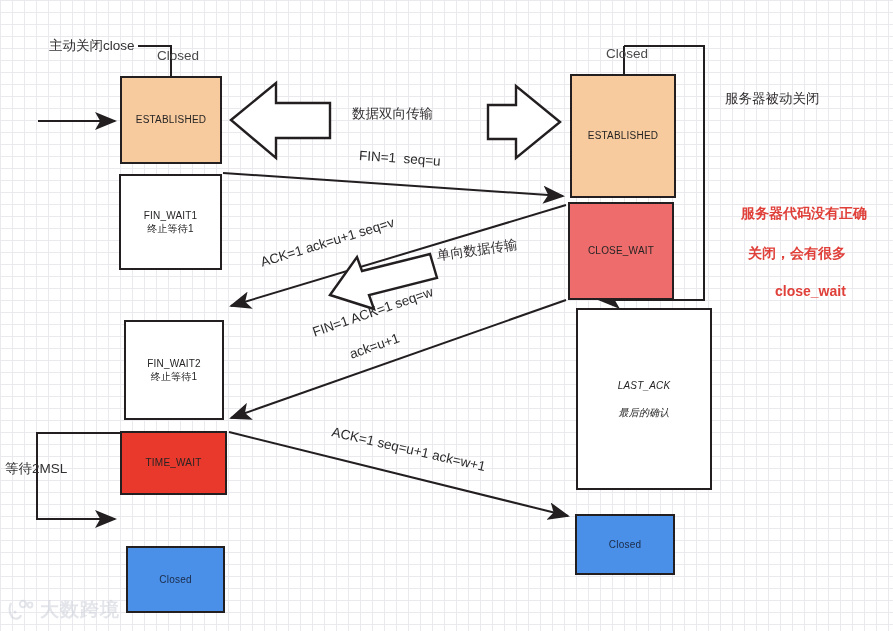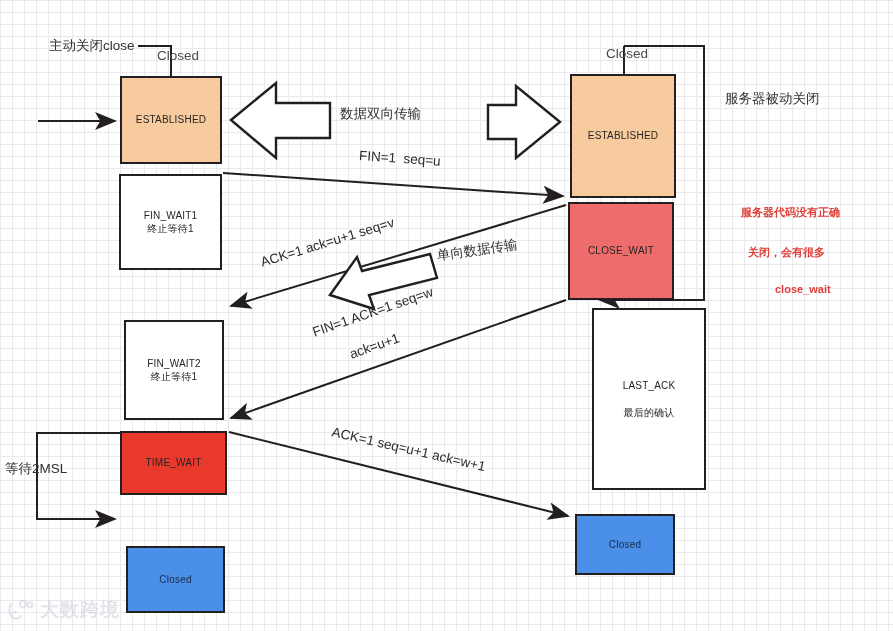--- a/index.html
+++ b/index.html
@@ -63,21 +63,21 @@
   }
   .label.grey { color: #4a4a4a; }
   .label.slant {
     transform-origin: left center;
     color: #2c2a2b;
   }
   .redtext {
     position: absolute;
     color: #e0403a;
     font-weight: bold;
-    font-size: 11px;
+    font-size: 14px;
     white-space: pre;
     text-align: right;
     z-index: 4;
   }
   .watermark {
     position: absolute;
     left: 8px;
     top: 597px;
     display: flex;
     align-items: center;
@@ -139,21 +139,21 @@
     <g stroke="#231f20" stroke-width="2.4" fill="#ffffff">
       <path d="M330,295 L357,257 L362,271 L430,254 L437,278 L369,295 L374,309 Z"></path>
     </g>
   </svg>
 
   <div class="label" style="left:49px; top:37px;">主动关闭close</div>
   <div class="label grey" style="left:157px; top:48px;">Closed</div>
   <div class="label grey" style="left:606px; top:46px;">Closed</div>
   <div class="label" style="left:725px; top:90px;">服务器被动关闭</div>
   <div class="label" style="left:5px; top:460px;">等待2MSL</div>
-  <div class="label" style="left:340px; top:105px;">数据双向传输</div>
+  <div class="label" style="left:352px; top:105px;">数据双向传输</div>
   <div class="label" style="left:437px; top:247px; transform:rotate(-8deg); transform-origin:left center;">单向数据传输</div>
 
   <div class="label slant" style="left:359px; top:148px; transform:rotate(4deg);">FIN=1  seq=u</div>
   <div class="label slant" style="left:261px; top:255px; transform:rotate(-17deg);">ACK=1 ack=u+1 seq=v</div>
   <div class="label slant" style="left:313px; top:325px; transform:rotate(-19deg);">FIN=1 ACK=1 seq=w</div>
   <div class="label slant" style="left:350px; top:347px; transform:rotate(-19deg);">ack=u+1</div>
   <div class="label slant" style="left:332px; top:424px; transform:rotate(13deg);">ACK=1 seq=u+1 ack=w+1</div>
 
   <div class="redtext" style="left:741px; top:205px;">服务器代码没有正确</div>
   <div class="redtext" style="left:748px; top:245px;">关闭，会有很多</div>
@@ -176,21 +176,21 @@
   <div class="node blue" style="left:126px; top:546px; width:99px; height:67px;">
     <span class="l1">Closed</span>
   </div>
 
   <div class="node orange" style="left:570px; top:74px; width:106px; height:124px;">
     <span class="l1">ESTABLISHED</span>
   </div>
   <div class="node salmon" style="left:568px; top:202px; width:106px; height:98px;">
     <span class="l1">CLOSE_WAIT</span>
   </div>
-  <div class="node white spaced" style="left:592px; top:308px; width:114px; height:182px;">
+  <div class="node white spaced" style="left:576px; top:308px; width:136px; height:182px;font-style:italic;">
     <span class="l1">LAST_ACK</span>
     <span class="l2">最后的确认</span>
   </div>
   <div class="node blue" style="left:575px; top:514px; width:100px; height:61px;">
     <span class="l1">Closed</span>
   </div>
 
   <div class="watermark">
     <svg width="26" height="22" viewBox="0 0 26 22">
       <path d="M3,4 C1,9 1,14 4,18 C7,21 12,20 13,16" fill="none" stroke="#c9cdd6" stroke-width="2.2"></path>

